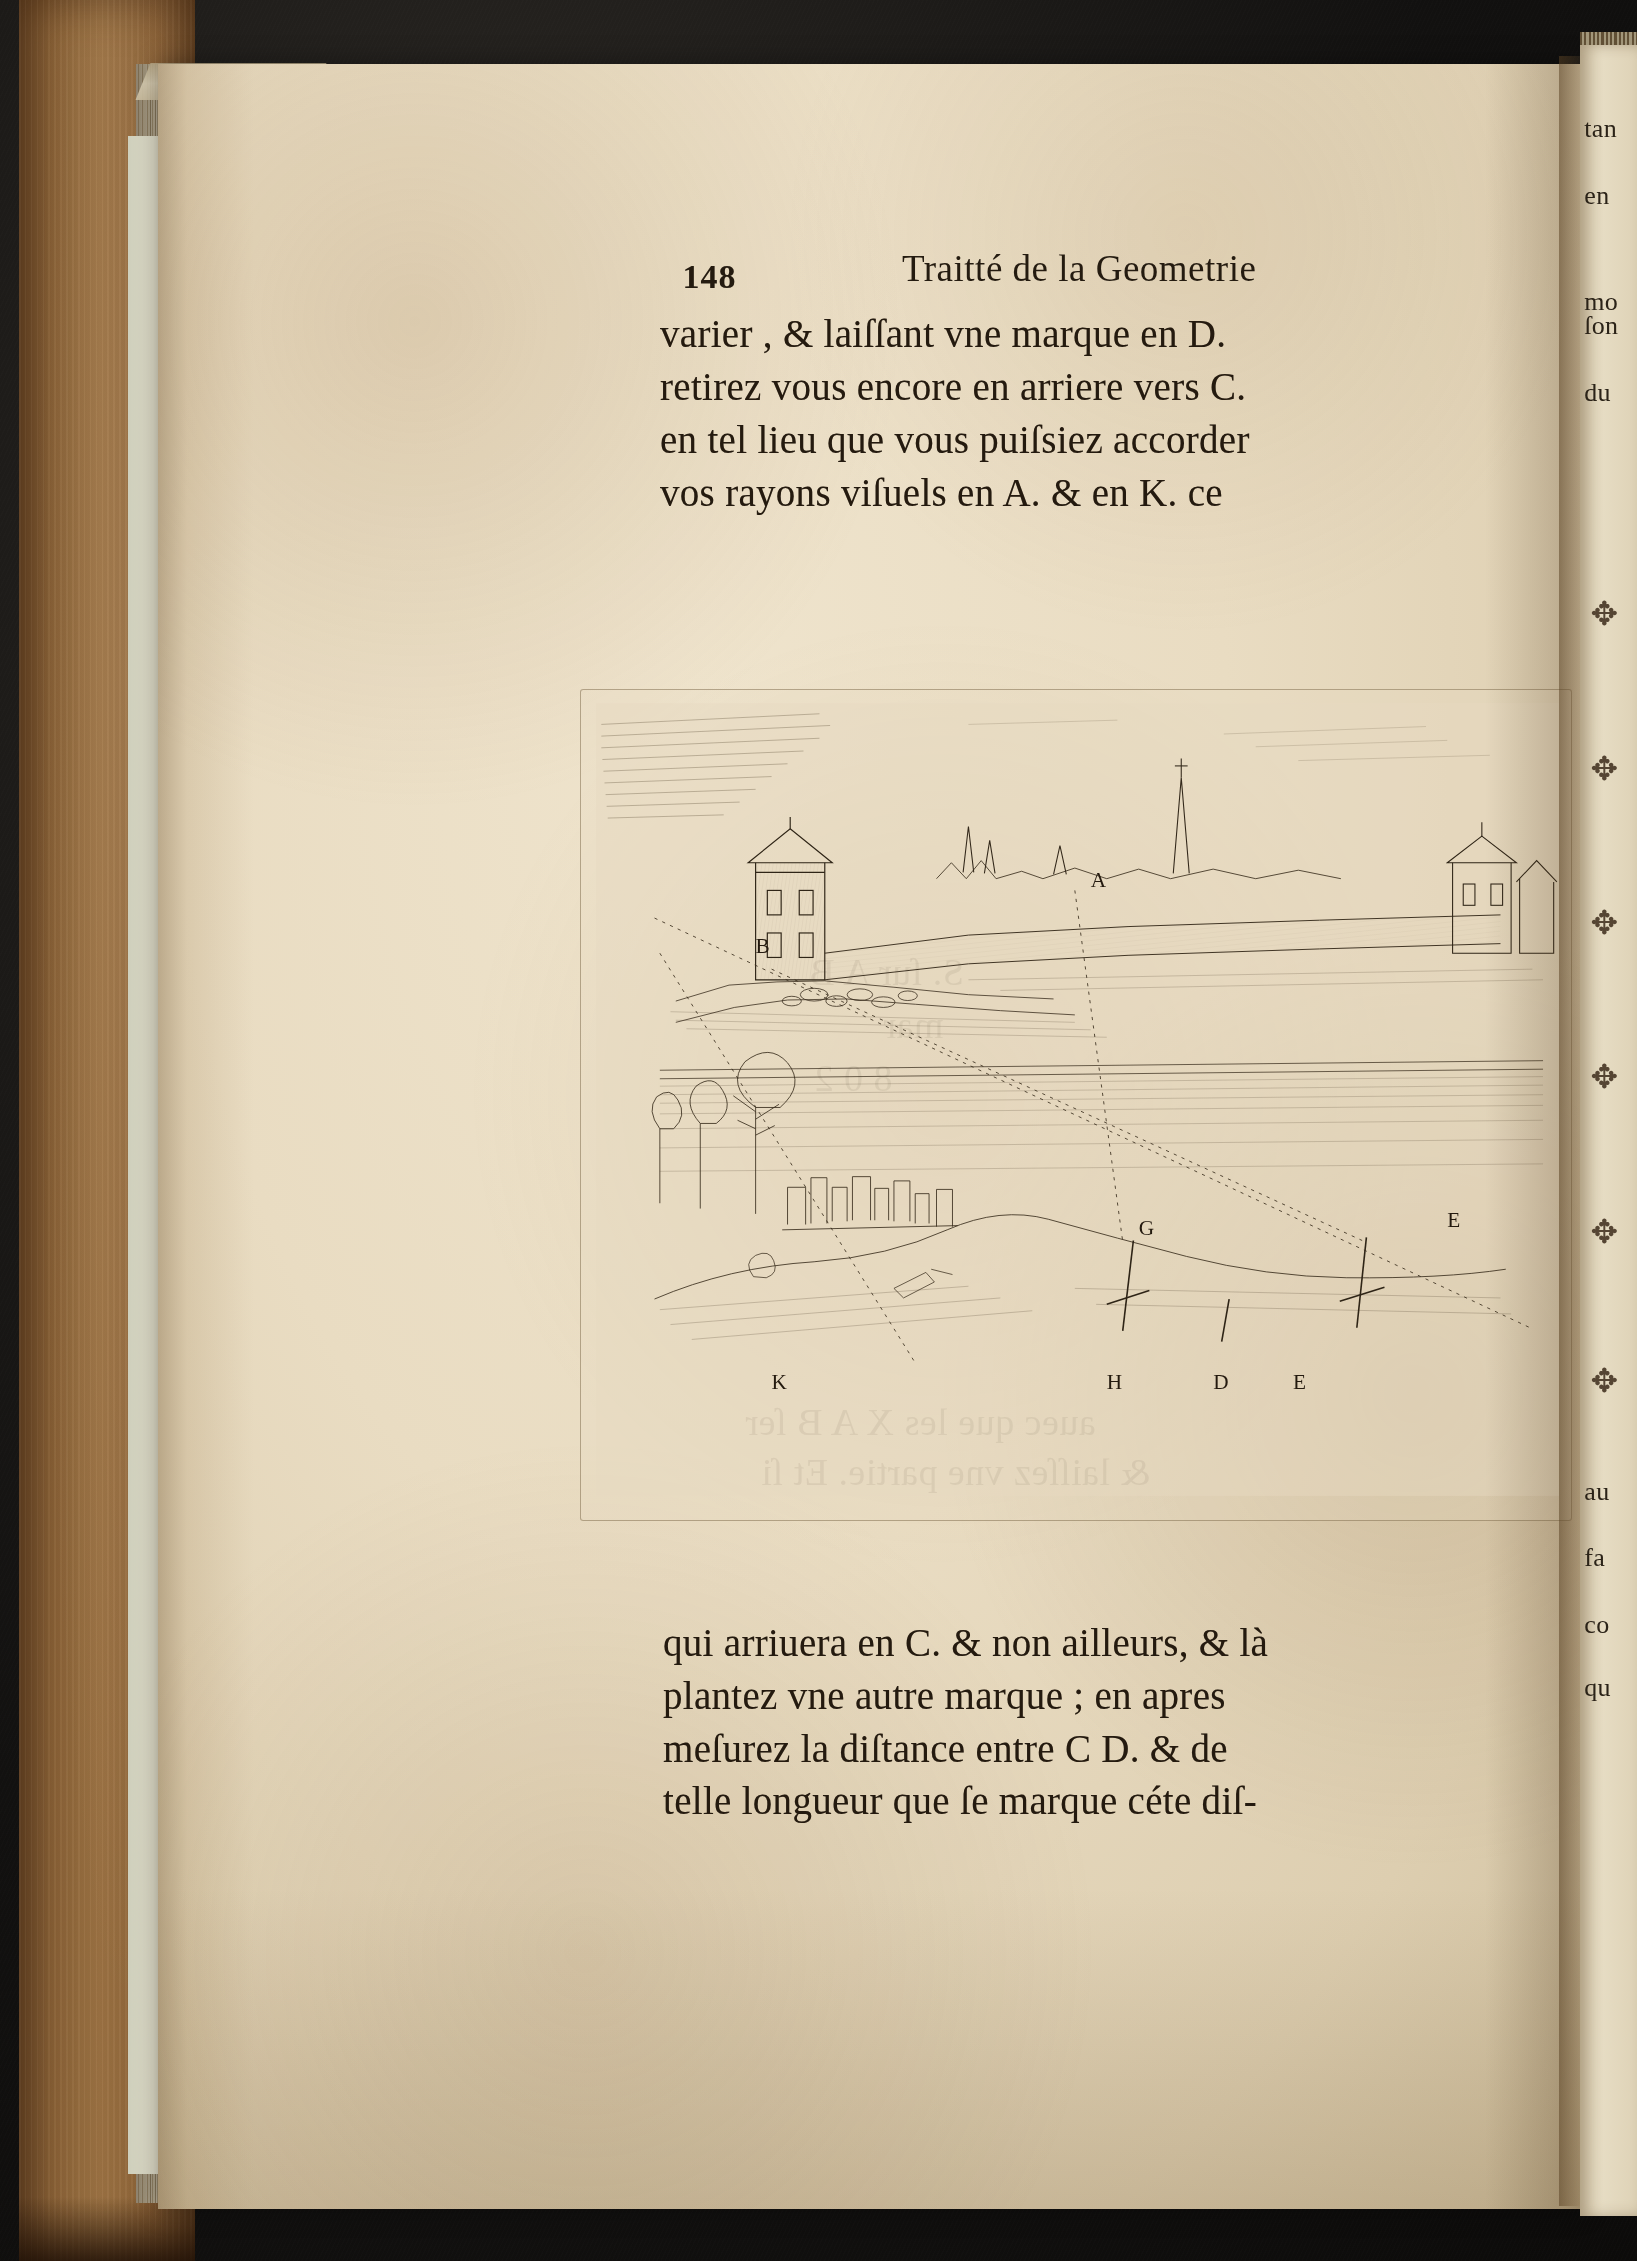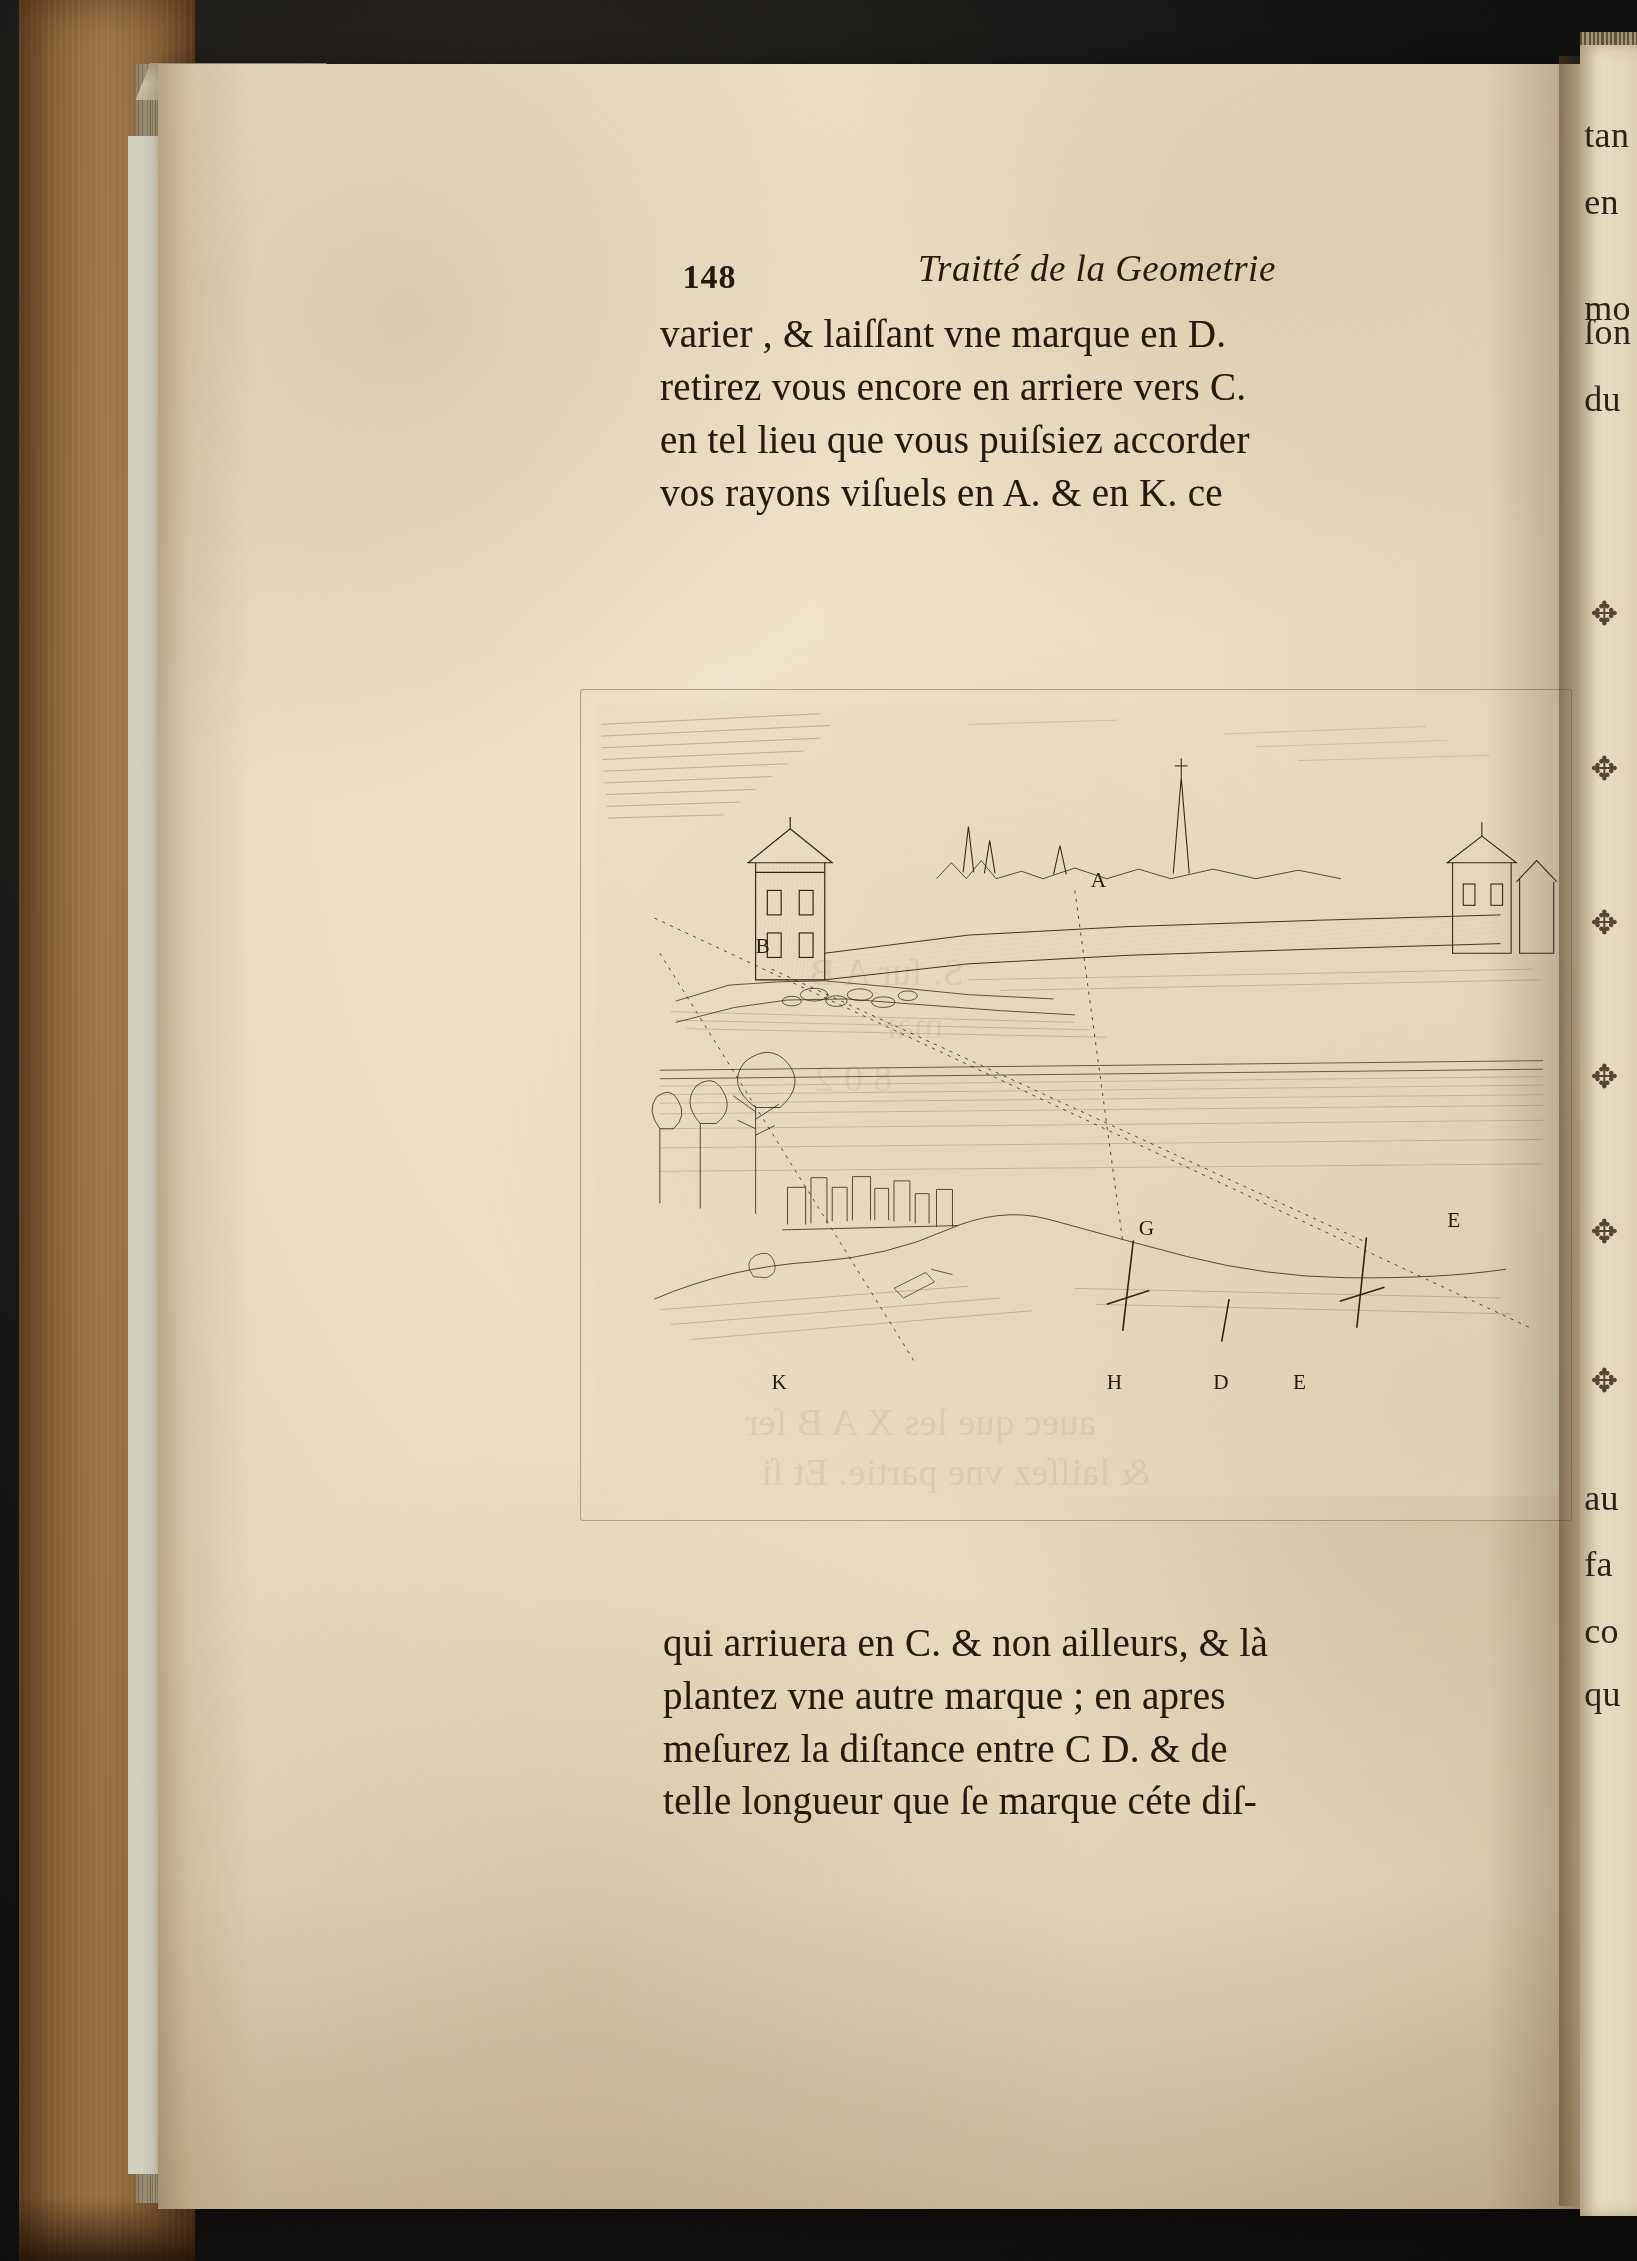--- a/index.html
+++ b/index.html
@@ -173,21 +173,21 @@
     height: 22.4px;
     background: repeating-linear-gradient(90deg, #6f5b3c 0 2.1px, #bcae8d 2.1px 4.3px);
     opacity: .85;
   }
 
   
   .nl-line {
     position: absolute;
     left: 4.3px;
     color: #2b2318;
-    font-size: 36px;
+    font-size: 26px;
     letter-spacing: 0.3px;
     white-space: nowrap;
     font-family: "Liberation Serif", serif;
   }
 
   .nl-orn {
     position: absolute;
     left: 10.6px;
     color: #554533;
     font-size: 33px;
@@ -212,24 +212,23 @@
     position: absolute;
     left: 22.4px;
     top: 12.8px;
     font-size: 34px;
     font-weight: 700;
     letter-spacing: 1.1px;
     color: #241b10;
   }
   #running-title {
     position: absolute;
-    left: 258px;
+    left: 242px;
     top: 2.1px;
     font-size: 37px;
-    font-style: italic;
     letter-spacing: 0.5px;
     color: #241b10;
     white-space: nowrap;
   }
 
   .body-line {
     font-size: 39px;
     line-height: 1.30;
     letter-spacing: 0.3px;
     white-space: nowrap;

